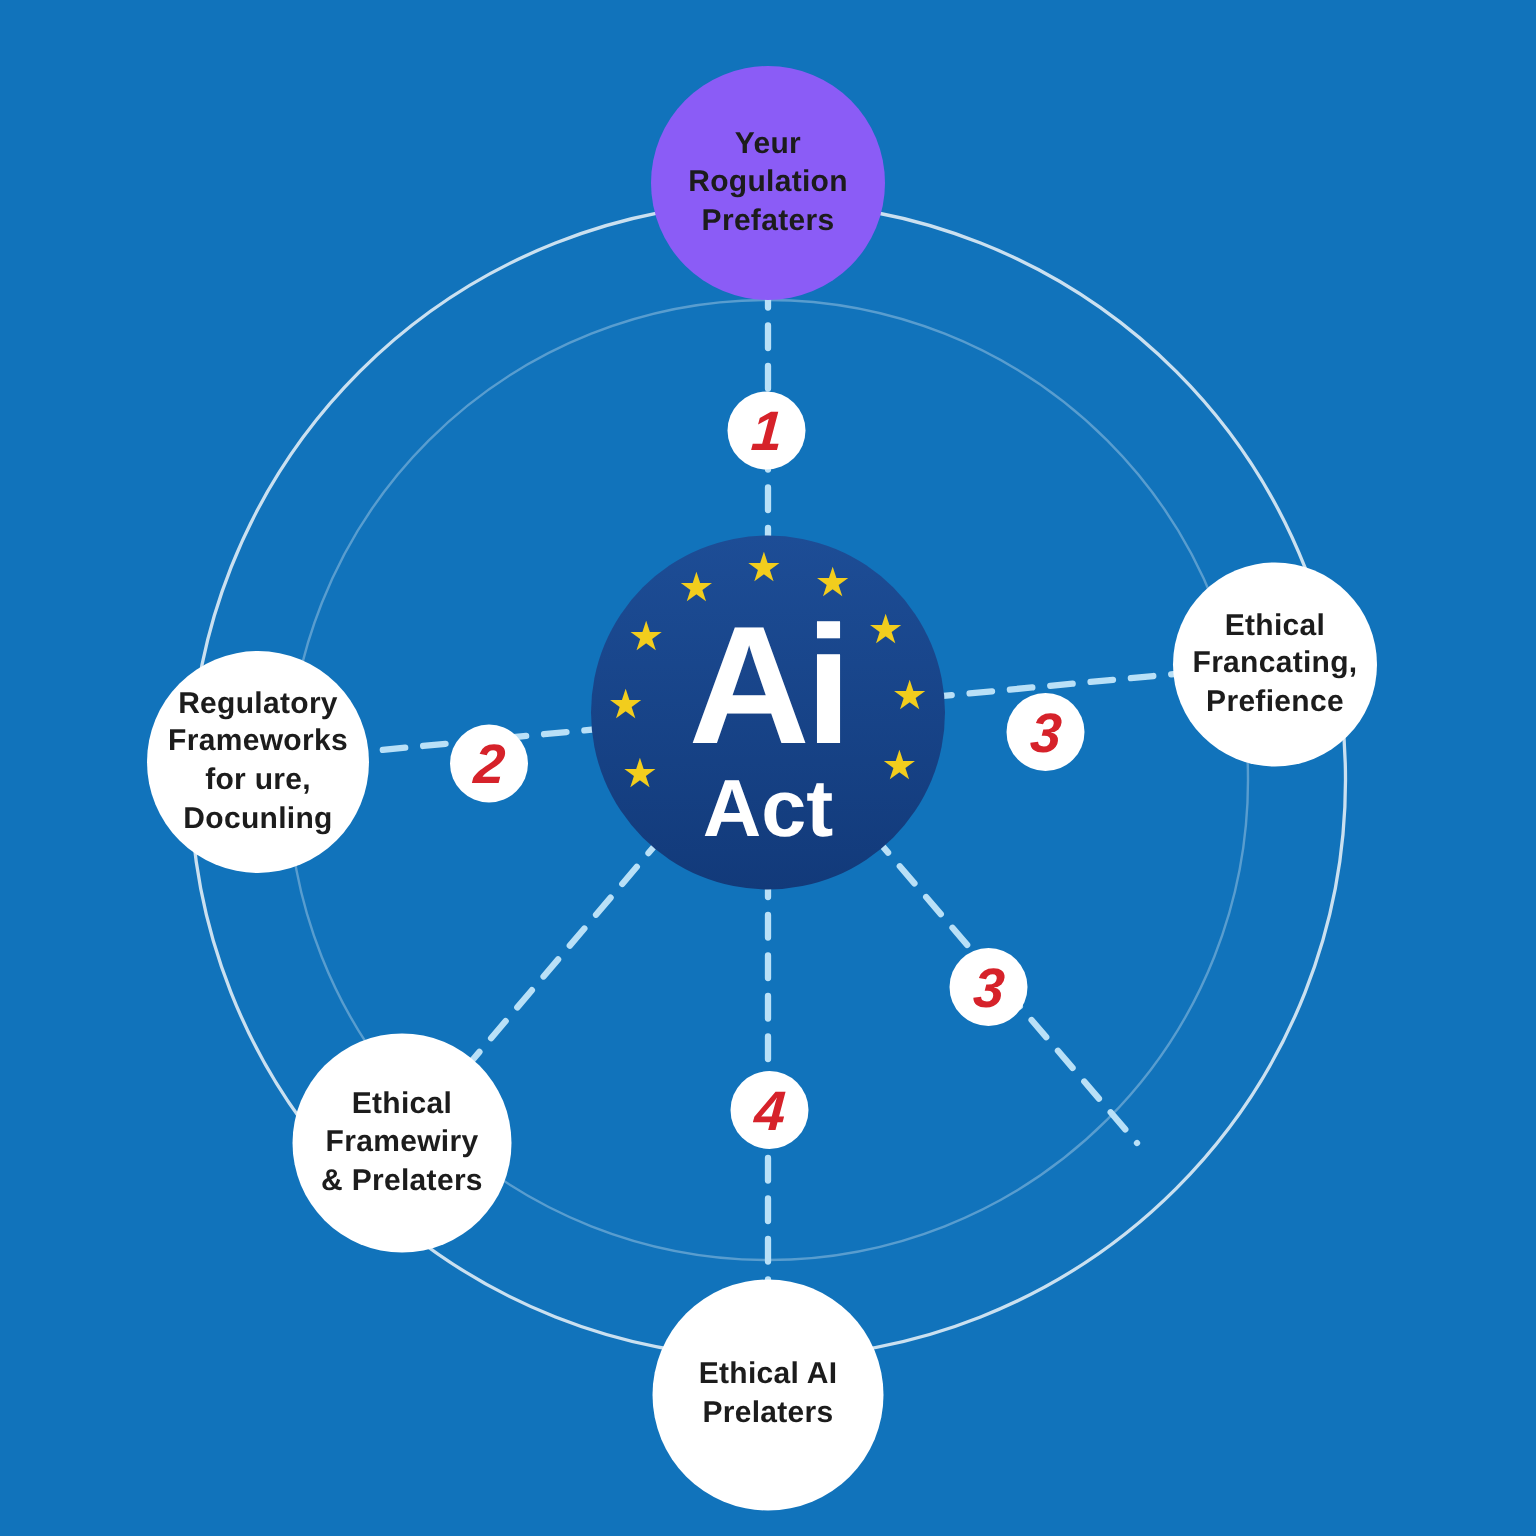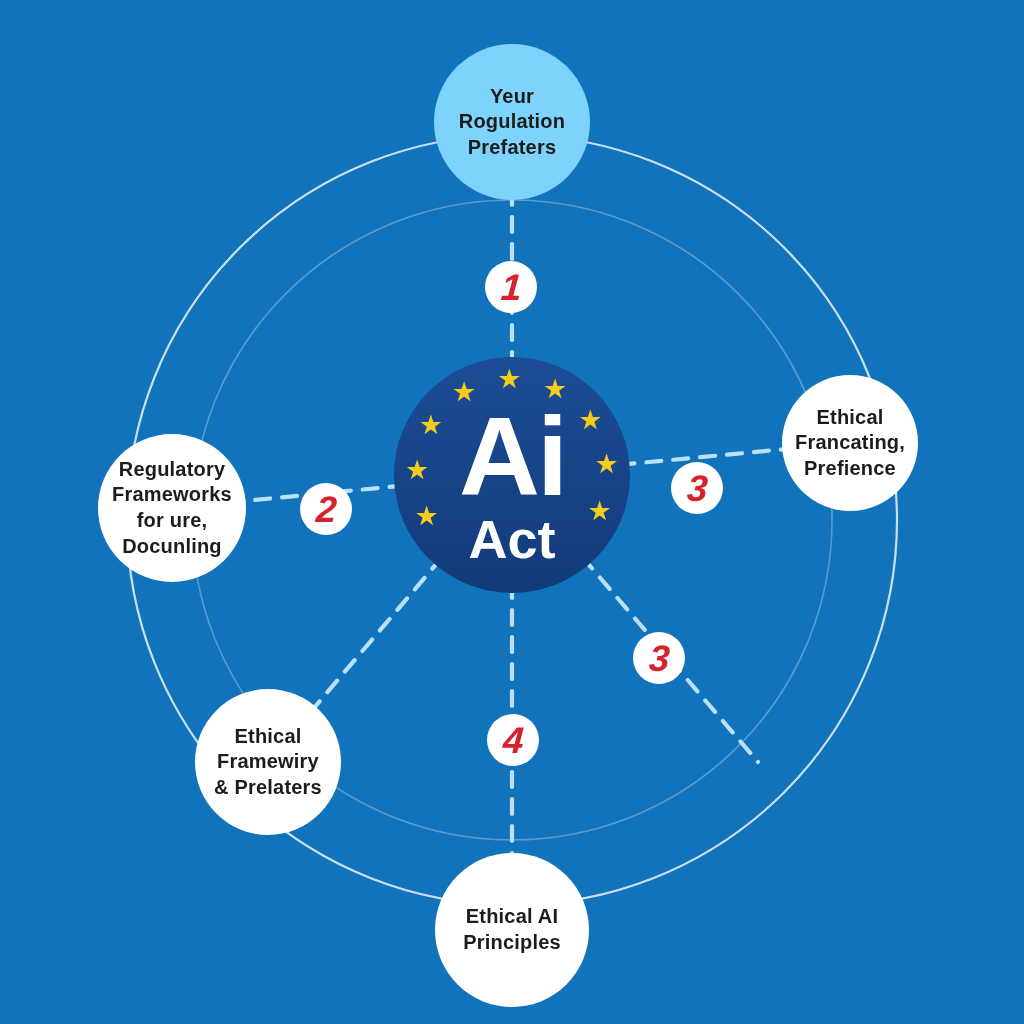--- a/index.html
+++ b/index.html
@@ -105,21 +105,21 @@
 
 <span class="eu-star" style="color: rgb(242, 205, 29); left: 426.615px; top: 516.645px;">★</span>
     <span class="eu-star" style="color: rgb(242, 205, 29); left: 417.098px; top: 470.691px;">★</span>
     <span class="eu-star" style="color: rgb(242, 205, 29); left: 430.74px; top: 425.787px;">★</span>
     <span class="eu-star" style="color: rgb(242, 205, 29); left: 464.213px; top: 392.894px;">★</span>
     <span class="eu-star" style="color: rgb(242, 205, 29); left: 509.347px; top: 380.037px;">★</span>
     <span class="eu-star" style="color: rgb(242, 205, 29); left: 555.129px; top: 390.354px;">★</span>
     <span class="eu-star" style="color: rgb(242, 205, 29); left: 590.386px; top: 421.328px;">★</span>
     <span class="eu-star" style="color: rgb(242, 205, 29); left: 606.514px; top: 465.4px;">★</span>
     <span class="eu-star" style="color: rgb(242, 205, 29); left: 599.577px; top: 511.814px;">★</span>
-    <div class="sat-node" style="left: 434px; top: 44px; width: 156px; height: 156px; background: #7dd3fc;">
+    <div class="sat-node" style="left: 434px; top: 44px; width: 156px; height: 156px; background: #8b5cf6;">
       <div class="sat-label" style="color: rgb(28, 28, 28);">Yeur
 Rogulation
 Prefaters</div>
     </div>
     <div class="sat-node" style="left: 782px; top: 375px; width: 136px; height: 136px; background: rgb(255, 255, 255);">
       <div class="sat-label" style="color: rgb(28, 28, 28);">Ethical
 Francating,
 Prefience</div>
     </div>
     <div class="sat-node" style="left: 98px; top: 434px; width: 148px; height: 148px; background: rgb(255, 255, 255);">
@@ -128,21 +128,21 @@
 for ure,
 Docunling</div>
     </div>
     <div class="sat-node" style="left: 195px; top: 689px; width: 146px; height: 146px; background: rgb(255, 255, 255);">
       <div class="sat-label" style="color: rgb(28, 28, 28);">Ethical
 Framewiry
 &amp; Prelaters</div>
     </div>
     <div class="sat-node" style="left: 435px; top: 853px; width: 154px; height: 154px; background: rgb(255, 255, 255);">
       <div class="sat-label" style="color: rgb(28, 28, 28);">Ethical AI
-Principles</div>
+Prelaters</div>
     </div>
     <div class="badge" style="left: 485px; top: 261px; width: 52px; height: 52px; background: rgb(255, 255, 255);">
       <span class="badge-num" style="color: rgb(214, 34, 42);">1</span>
     </div>
     <div class="badge" style="left: 300px; top: 483px; width: 52px; height: 52px; background: rgb(255, 255, 255);">
       <span class="badge-num" style="color: rgb(214, 34, 42);">2</span>
     </div>
     <div class="badge" style="left: 671px; top: 462px; width: 52px; height: 52px; background: rgb(255, 255, 255);">
       <span class="badge-num" style="color: rgb(214, 34, 42);">3</span>
     </div>

